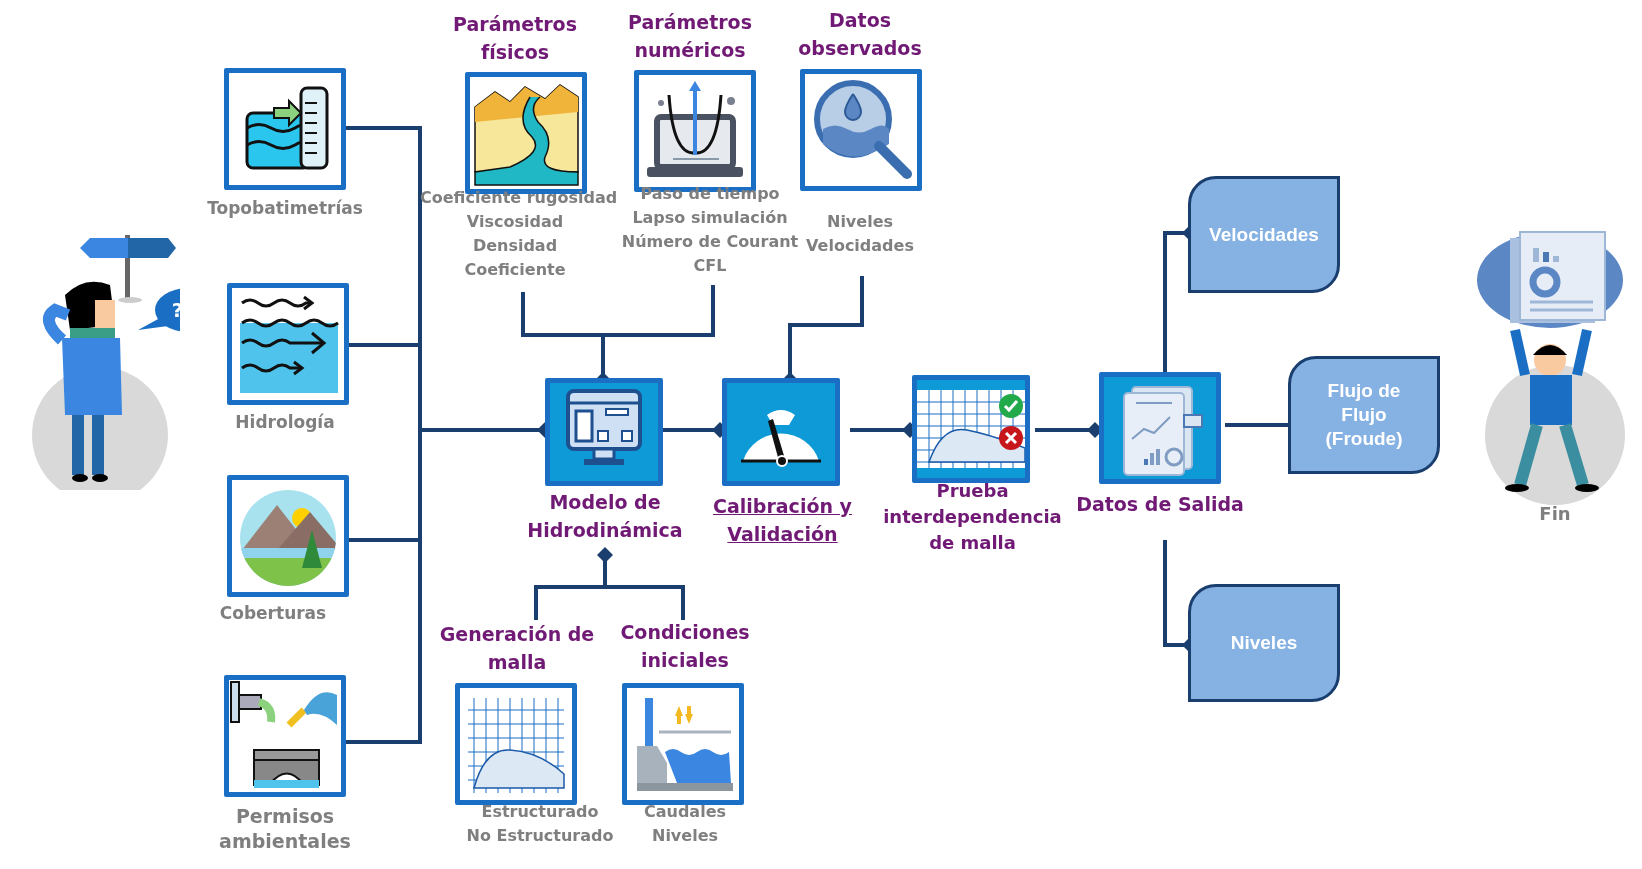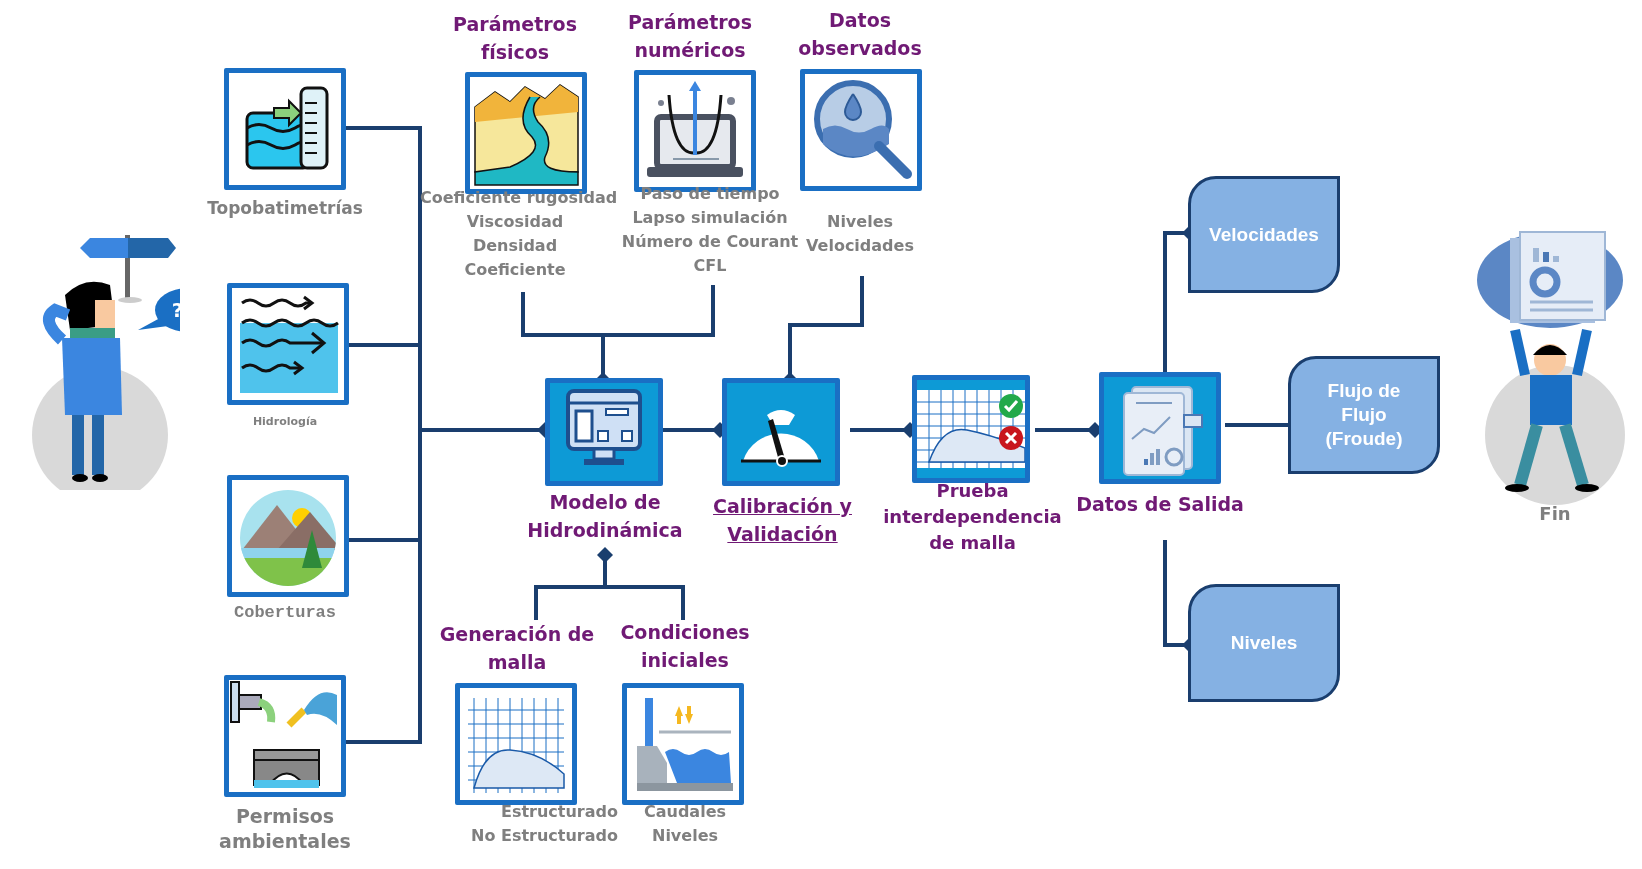--- a/index.html
+++ b/index.html
@@ -107,41 +107,41 @@
       <path d="M10,15 q8,-6 16,0 t16,0 t16,0 t16,0 L80,15"></path>
         <polyline points="72,9 80,15 72,21"></polyline>
       <path d="M10,35 q8,-6 16,0 t16,0 t16,0 t16,0 t16,0 t16,0"></path>
       <path d="M10,55 q8,-6 16,0 t16,0 t16,0 L90,55"></path>
         <polyline points="80,45 92,55 80,65"></polyline>
       <path d="M10,80 q8,-6 16,0 t16,0 t16,0 L70,80"></path>
         <polyline points="62,74 70,80 62,86"></polyline>
     </g>
   </svg>
 </div>
-<div class="gray-label abs" style="left:195px;top:410px;width:180px;font-size:11px;">Hidrología</div>
+<div class="gray-label abs" style="left:195px;top:410px;width:180px;font-size:17px;">Hidrología</div>
 
 <div class="icon-box" style="left:227px;top:475px;width:122px;height:122px;">
   <svg width="112" height="112">
     <defs>
         <clipPath id="cc">
           <circle cx="56" cy="58" r="48"></circle>
         </clipPath>
       </defs>
     <g clip-path="url(#cc)">
       <rect x="0" y="0" width="112" height="112" fill="#a8e2ee"></rect>
       <circle cx="70" cy="38" r="10" fill="#ffd000"></circle>
       <polygon points="10,70 45,25 80,70" fill="#9c8076"></polygon>
       <polygon points="45,70 78,32 110,70" fill="#8a6e66"></polygon>
       <rect x="0" y="68" width="112" height="12" fill="#8fd3ec"></rect>
       <rect x="0" y="78" width="112" height="40" fill="#7fc24a"></rect>
       <polygon points="80,50 70,88 90,88" fill="#2f8a3a"></polygon>
     </g>
   </svg>
 </div>
-<div class="gray-label abs" style="left:195px;top:601px;width:180px;font-size:17px;font-family:Liberation Mono, monospace;">Coberturas</div>
+<div class="gray-label abs" style="left:183px;top:601px;width:180px;font-size:17px;">Coberturas</div>
 
 <div class="icon-box" style="left:224px;top:675px;width:122px;height:122px;">
   <svg width="112" height="112">
     <rect x="2" y="2" width="8" height="40" fill="#cde" stroke="#111" stroke-width="2"></rect>
     <rect x="10" y="15" width="22" height="14" fill="#aab" stroke="#111" stroke-width="2"></rect>
     <path d="M30,22 q14,4 12,20" stroke="#8cd17d" stroke-width="8" fill="none"></path>
     <path d="M60,45 L75,30" stroke="#f0c020" stroke-width="7"></path>
     <path d="M75,30 Q90,5 108,15 L108,45 Q92,30 78,35" fill="#4aa3d8"></path>
     <rect x="25" y="70" width="65" height="10" fill="#999" stroke="#111" stroke-width="2"></rect>
     <path d="M25,80 L90,80 L90,105 L75,105 Q58,82 40,105 L25,105 Z" fill="#888" stroke="#111" stroke-width="2"></path>
@@ -311,21 +311,21 @@
       <line x1="8" y1="22" x2="104" y2="22"></line>
         <line x1="8" y1="36" x2="104" y2="36"></line>
         <line x1="8" y1="50" x2="104" y2="50"></line>
         <line x1="8" y1="64" x2="104" y2="64"></line>
         <line x1="8" y1="78" x2="104" y2="78"></line>
         <line x1="8" y1="92" x2="104" y2="92"></line>
     </g>
     <path d="M14,100 Q25,60 50,62 Q80,64 104,86 L104,100 Z" fill="#dde8f5" stroke="#1a5aa8" stroke-width="1.5"></path>
   </svg>
 </div>
-<div class="gray-label abs" style="left:438px;top:800px;width:180px;text-align:right;">
+<div class="gray-label abs" style="left:450px;top:800px;width:180px;">
   <div>Estructurado</div>
   <div>No Estructurado</div>
 </div>
 
 <div class="title-blue abs" style="left:610px;top:618px;width:150px;">
   <div>Condiciones</div>
   <div>iniciales</div>
 </div>
 <div class="icon-box" style="left:622px;top:683px;width:122px;height:122px;">
   <svg width="112" height="112">

